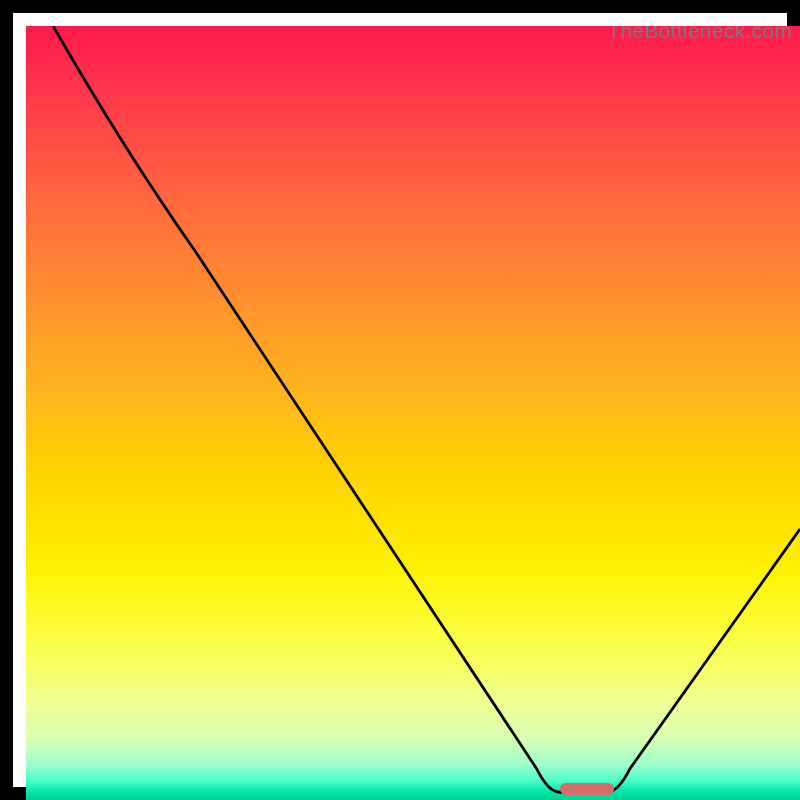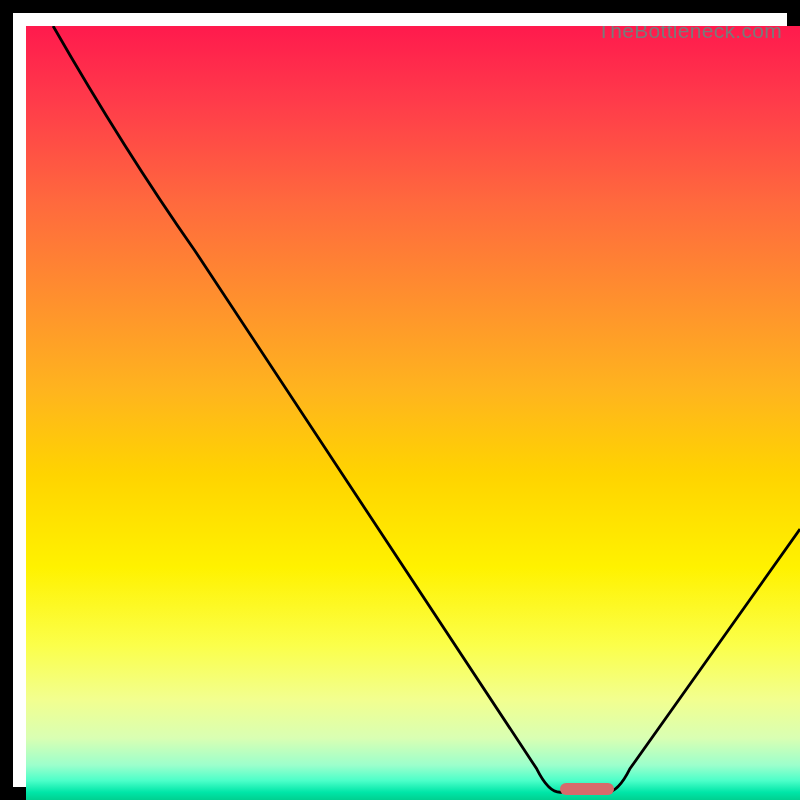--- a/index.html
+++ b/index.html
@@ -60,21 +60,21 @@
     pointer-events: none;
   }
   .marker {
     position: absolute;
     height: 12px;
     border-radius: 6px;
     background: #d66b6b;
   }
   .watermark {
     position: absolute;
-    right: 18px;
+    right: 8px;
     top: -7px;
     color: #7a7a7a;
     font-size: 21px;
     letter-spacing: 0.3px;
     font-weight: 500;
     user-select: none;
   }
 </style>
 </head>
 <body>

